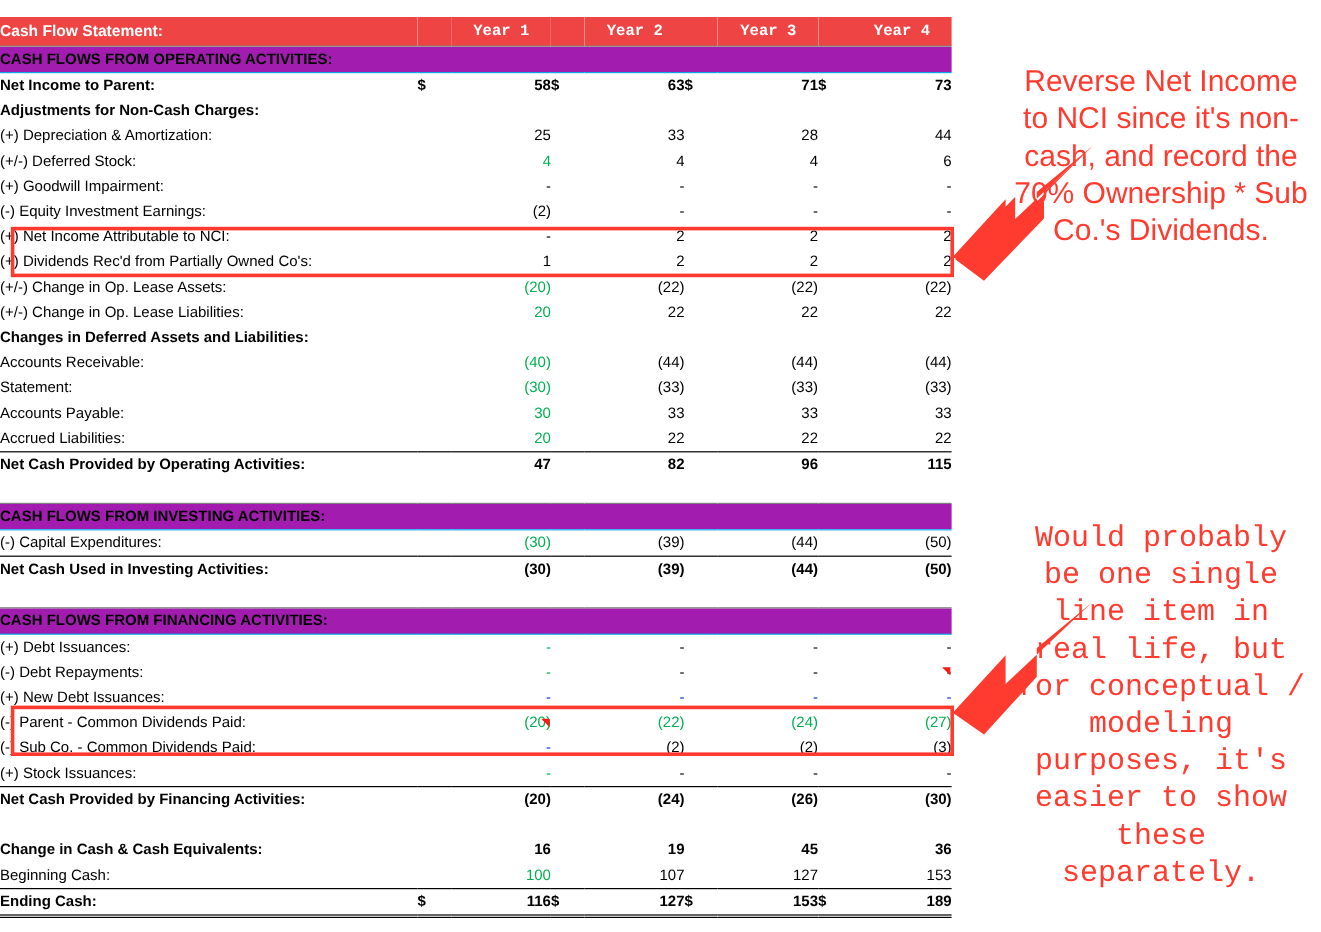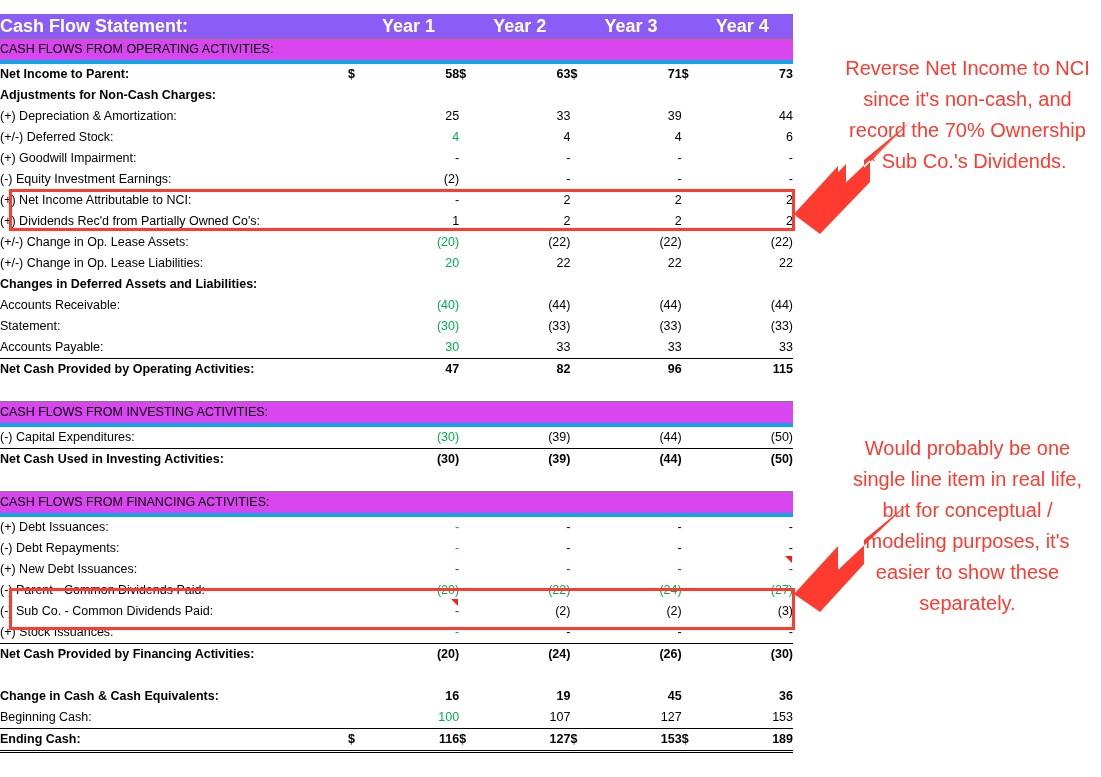--- a/index.html
+++ b/index.html
@@ -36,35 +36,35 @@
   col.c-num{width:83px;}
 
   td.label{padding-left:6px;text-align:left;}
   td.cur{text-align:left;padding-left:2px;}
   td.num{text-align:right;padding-right:12px;}
   .ind1{padding-left:22px;}
   .ind2{padding-left:34px;}
 
   
   tr.hdr td{
-    background:#8b5cf6;
+    background:#ef4444;
     color:#ffffff;
     font-weight:bold;
     height:24px;line-height:24px;
-    font-size:18px;
-  }
-  tr.hdr td.num{text-align:center;padding-right:18px;}
+    font-size:13px;
+  }
+  tr.hdr td.num{text-align:right;padding-right:18px;font-family:Liberation Mono, monospace;}
 
   
   tr.band td{
-    background:#d946ef;
-    font-weight:normal;
+    background:#a21caf;
+    font-weight:bold;
     height:21px;line-height:21px;
     border-top:1px solid #7f7f7f;
-    border-bottom:4px solid #0ea5e9;
+    border-bottom:1px solid #0ea5e9;
   }
   tr.band td.first{border-left:none;}
 
   
   tr.bold td{font-weight:bold;}
 
   
   tr.total td{font-weight:bold;border-top:1px solid #000;}
   
   tr.grandtotal td{
@@ -95,27 +95,27 @@
     border-left:7px solid transparent;
   }
   #cm1{left:451px;top:599px;}
   #cm2{left:785px;top:556px;}
 
   
   .annot{
     position:absolute;
     color:#FF3B30;
     font-family:"Liberation Sans", sans-serif;
-    font-size:20px;
+    font-size:25px;
     line-height:31px;
     text-align:center;
     font-weight:400;
   }
   #annot1{left:845px;top:53px;width:245px;}
-  #annot2{left:845px;top:433px;width:245px;}
+  #annot2{left:845px;top:433px;width:245px;font-family:Liberation Mono, monospace;}
 
   .arrow{position:absolute;}
 </style>
 </head>
 <body>
 
 <div id="page">
 
   <div id="sheet">
     <table class="cf">
@@ -167,21 +167,21 @@
             <td class="cur"></td>
             <td class="num black"></td>
           </tr>
           <tr class="">
             <td class="label ind2">(+) Depreciation &amp; Amortization:</td>
             <td class="cur"></td>
             <td class="num black">25</td>
             <td class="cur"></td>
             <td class="num black">33</td>
             <td class="cur"></td>
-            <td class="num black">39</td>
+            <td class="num black">28</td>
             <td class="cur"></td>
             <td class="num black">44</td>
           </tr>
           <tr class="">
             <td class="label ind2">(+/-) Deferred Stock:</td>
             <td class="cur"></td>
             <td class="num green">4</td>
             <td class="cur"></td>
             <td class="num black">4</td>
             <td class="cur"></td>
@@ -291,20 +291,31 @@
           <tr class="">
             <td class="label ind2">Accounts Payable:</td>
             <td class="cur"></td>
             <td class="num green">30</td>
             <td class="cur"></td>
             <td class="num black">33</td>
             <td class="cur"></td>
             <td class="num black">33</td>
             <td class="cur"></td>
             <td class="num black">33</td>
+          </tr>
+          <tr class="">
+            <td class="label ind2">Accrued Liabilities:</td>
+            <td class="cur"></td>
+            <td class="num green">20</td>
+            <td class="cur"></td>
+            <td class="num black">22</td>
+            <td class="cur"></td>
+            <td class="num black">22</td>
+            <td class="cur"></td>
+            <td class="num black">22</td>
           </tr>
           <tr class="bold total">
             <td class="label ind1">Net Cash Provided by Operating Activities:</td>
             <td class="cur"></td>
             <td class="num black">47</td>
             <td class="cur"></td>
             <td class="num black">82</td>
             <td class="cur"></td>
             <td class="num black">96</td>
             <td class="cur"></td>

